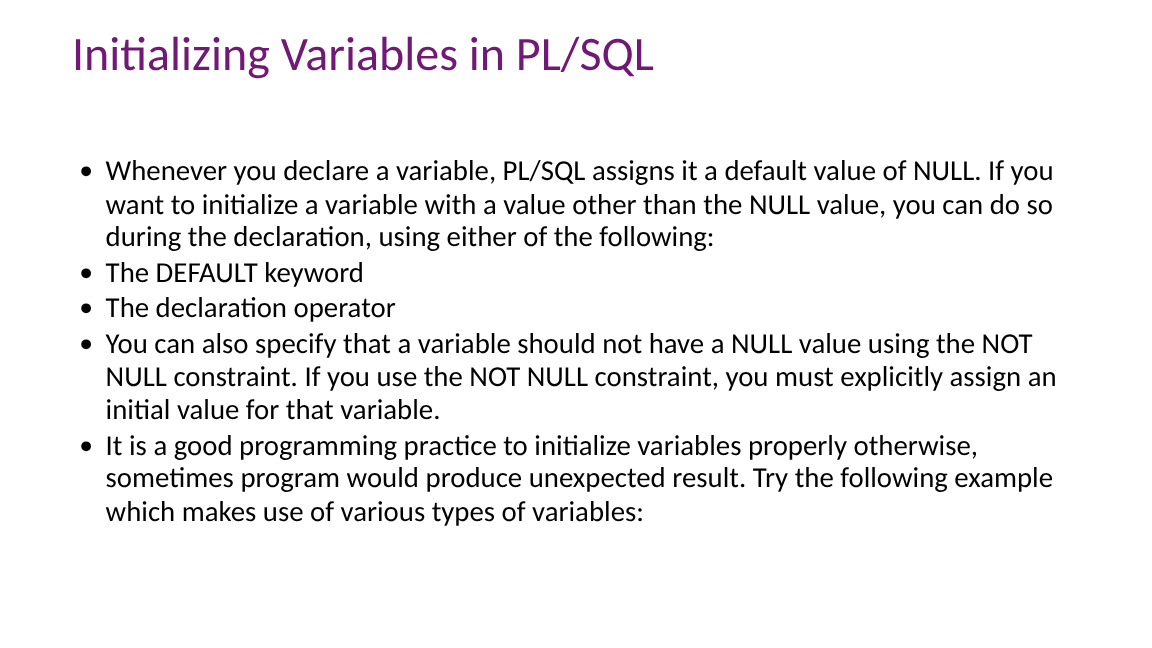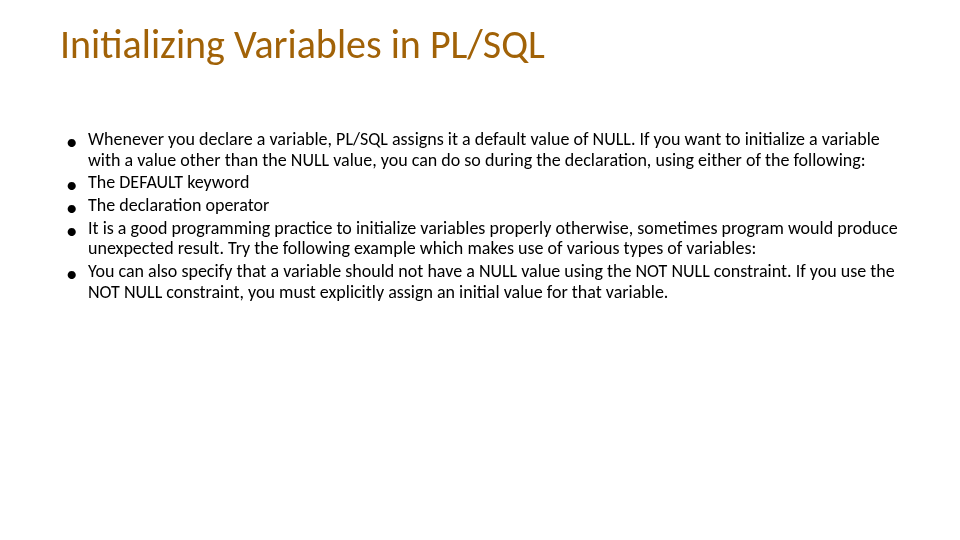--- a/index.html
+++ b/index.html
@@ -15,34 +15,34 @@
   .slide {
     box-sizing: border-box;
     width: 960px;
     height: 540px;
     padding: 20px 60px 30px 60px;
     position: relative;
   }
   .title {
     font-size: 40px;
     font-weight: 400;
-    color: #a16207;
+    color: #701a75;
     margin-top: 0;
     margin-bottom: 60px;
     letter-spacing: 0px;
   }
   ul.bullets {
     list-style: none;
     padding: 0;
     margin: 0 0 0 6px;
   }
   ul.bullets > li {
     position: relative;
     padding-left: 22px;
-    font-size: 18px;
+    font-size: 24px;
     line-height: 1.15;
     margin-bottom: 2px;
     color: #000000;
   }
   ul.bullets > li::before {
     content: "•";
     position: absolute;
     left: 0;
     top: 0;
     font-size: 23px;
@@ -53,16 +53,16 @@
 </head>
 <body>
 
 <div class="slide">
   <h1 class="title">Initializing Variables in PL/SQL</h1>
 
   <ul class="bullets">
     <li>Whenever you declare a variable, PL/SQL assigns it a default value of NULL. If you want to initialize a variable with a value other than the NULL value, you can do so during the declaration, using either of the following:</li>
     <li>The <b>DEFAULT</b> keyword</li>
     <li>The <b>declaration</b> operator</li>
+    <li>You can also specify that a variable should not have a <b>NULL</b> value using the <b>NOT NULL</b> constraint. If you use the NOT NULL constraint, you must explicitly assign an initial value for that variable.</li>
     <li>It is a good programming practice to initialize variables properly otherwise, sometimes program would produce unexpected result. Try the following example which makes use of various types of variables:</li>
-    <li>You can also specify that a variable should not have a <b>NULL</b> value using the <b>NOT NULL</b> constraint. If you use the NOT NULL constraint, you must explicitly assign an initial value for that variable.</li>
   </ul>
 </div>
 
 </body></html>

